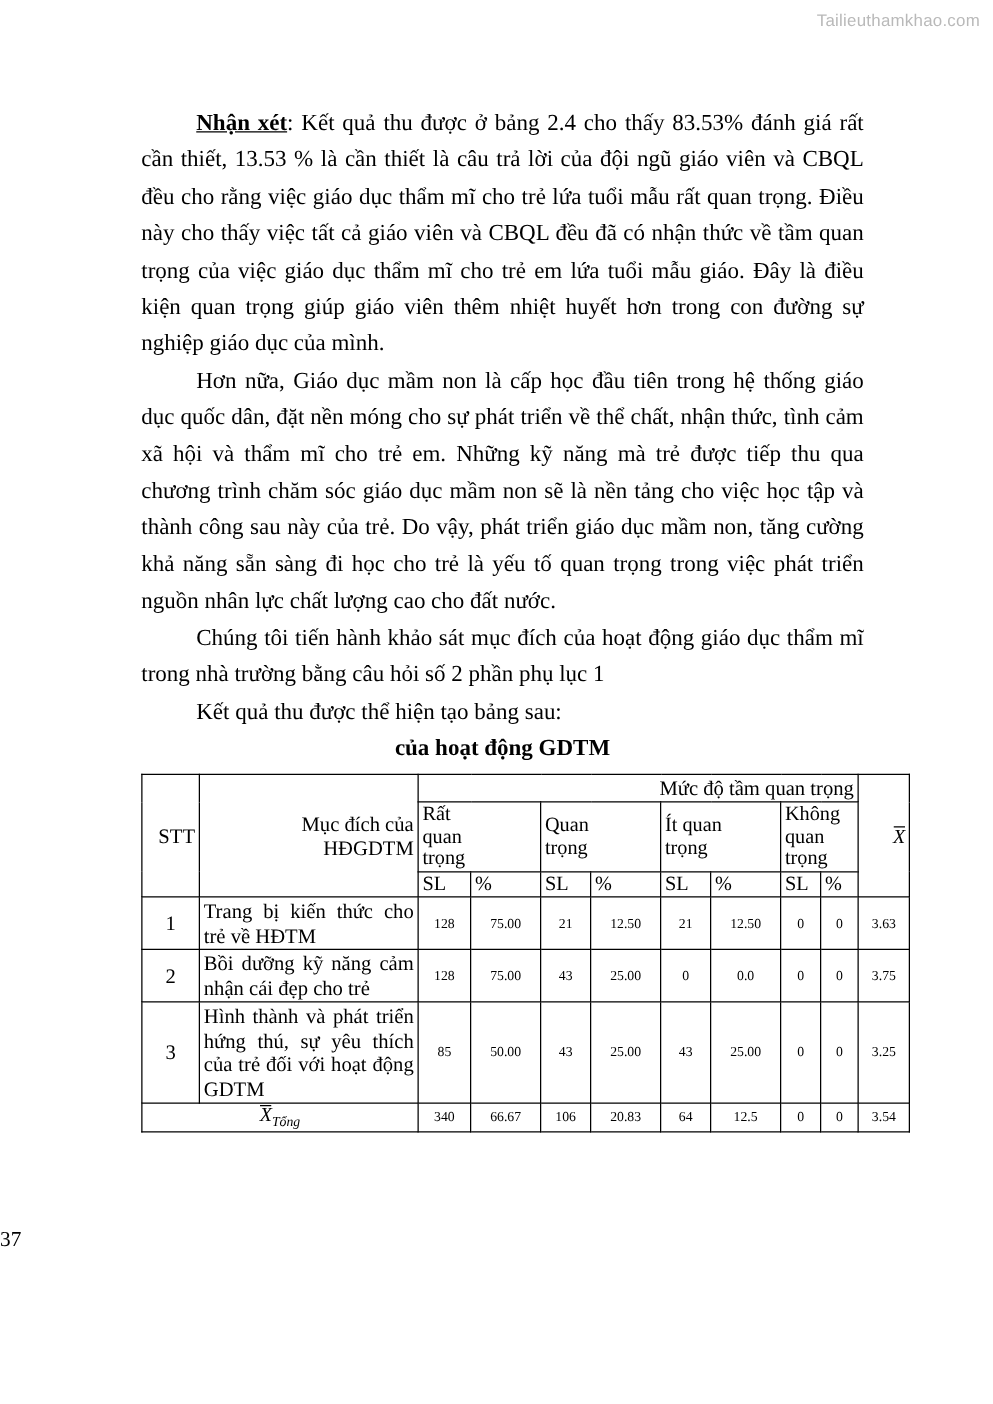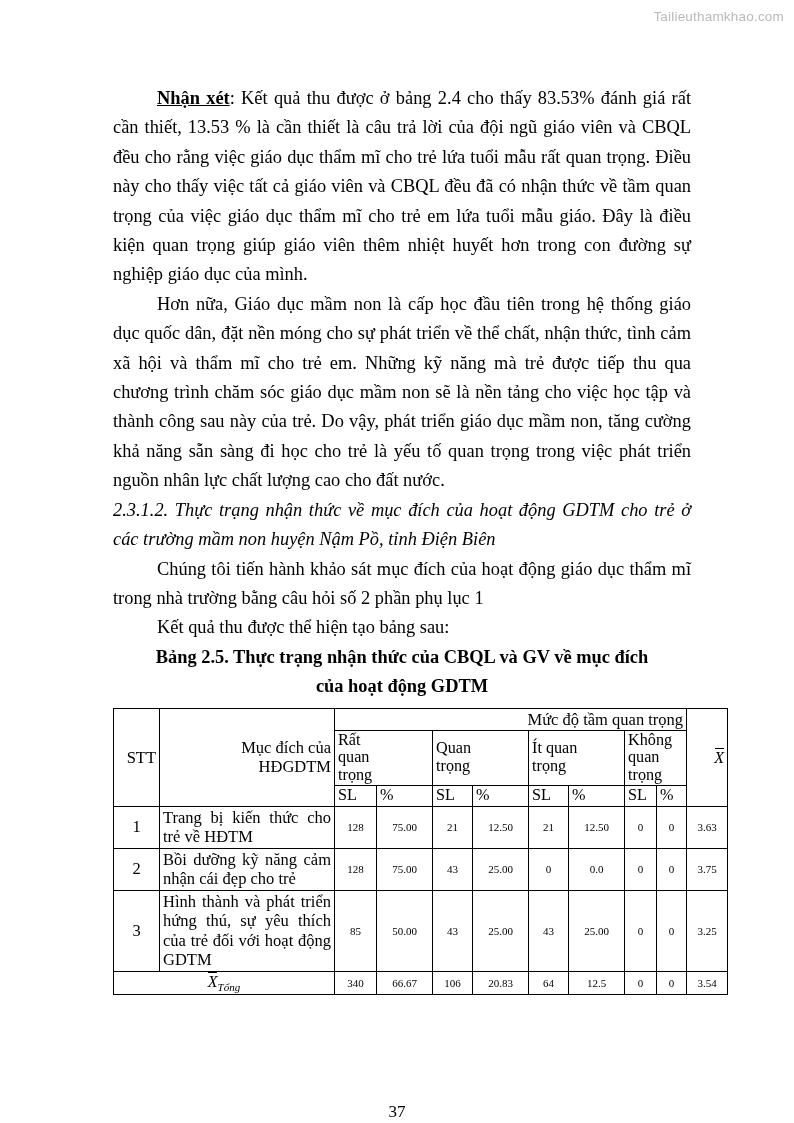--- a/index.html
+++ b/index.html
@@ -138,45 +138,42 @@
   .colw-pc2 { width: 56px; }
   .colw-sl3 { width: 40px; }
   .colw-pc3 { width: 56px; }
   .colw-sl4 { width: 32px; }
   .colw-pc4 { width: 30px; }
   .colw-x { width: 41px; }
   .pagenum {
     position: absolute;
     left: 0;
     right: 0;
-    top: 1102px;
-    text-align: center;
+    top: 982px;
     font-size: 17px;
   }
 </style>
 </head>
 <body>
 
 <div class="page">
 
   <div class="watermark">Tailieuthamkhao.com</div>
 
   <div class="content">
 
     <p class="body-text"><span class="u-bold">Nhận xét</span><span>: Kết quả thu được ở bảng 2.4 cho thấy 83.53% đánh giá rất cần thiết, 13.53 % là cần thiết là câu trả lời của đội ngũ giáo viên và CBQL đều cho rằng việc giáo dục thẩm mĩ cho trẻ lứa tuổi mẫu rất quan trọng. Điều này cho thấy việc tất cả giáo viên và CBQL đều đã có nhận thức về tầm quan trọng của việc giáo dục thẩm mĩ cho trẻ em lứa tuổi mẫu giáo. Đây là điều kiện quan trọng giúp giáo viên thêm nhiệt huyết hơn trong con đường sự nghiệp giáo dục của mình.</span></p>
 
     <p class="body-text">Hơn nữa, Giáo dục mầm non là cấp học đầu tiên trong hệ thống giáo dục quốc dân, đặt nền móng cho sự phát triển về thể chất, nhận thức, tình cảm xã hội và thẩm mĩ cho trẻ em. Những kỹ năng mà trẻ được tiếp thu qua chương trình chăm sóc giáo dục mầm non sẽ là nền tảng cho việc học tập và thành công sau này của trẻ. Do vậy, phát triển giáo dục mầm non, tăng cường khả năng sẵn sàng đi học cho trẻ là yếu tố quan trọng trong việc phát triển nguồn nhân lực chất lượng cao cho đất nước.</p>
 
-    <p class="heading-italic">2.3.1.2. Thực trạng nhận thức về mục đích của hoạt động GDTM cho trẻ ở các trường mầm non huyện Nậm Pồ, tỉnh Điện Biên</p>
 
     <p class="body-text">Chúng tôi tiến hành khảo sát mục đích của hoạt động giáo dục thẩm mĩ trong nhà trường bằng câu hỏi số 2 phần phụ lục 1</p>
 
     <p class="body-text">Kết quả thu được thể hiện tạo bảng sau:</p>
 
-    <p class="tbl-title">Bảng 2.5. Thực trạng nhận thức của CBQL và GV về mục đích</p>
     <p class="tbl-title">của hoạt động GDTM</p>
 
     <div class="table-wrap">
       <table class="data">
         <colgroup>
           <col class="colw-stt">
           <col class="colw-label">
           <col class="colw-sl">
           <col class="colw-pc">
           <col class="colw-sl2">

